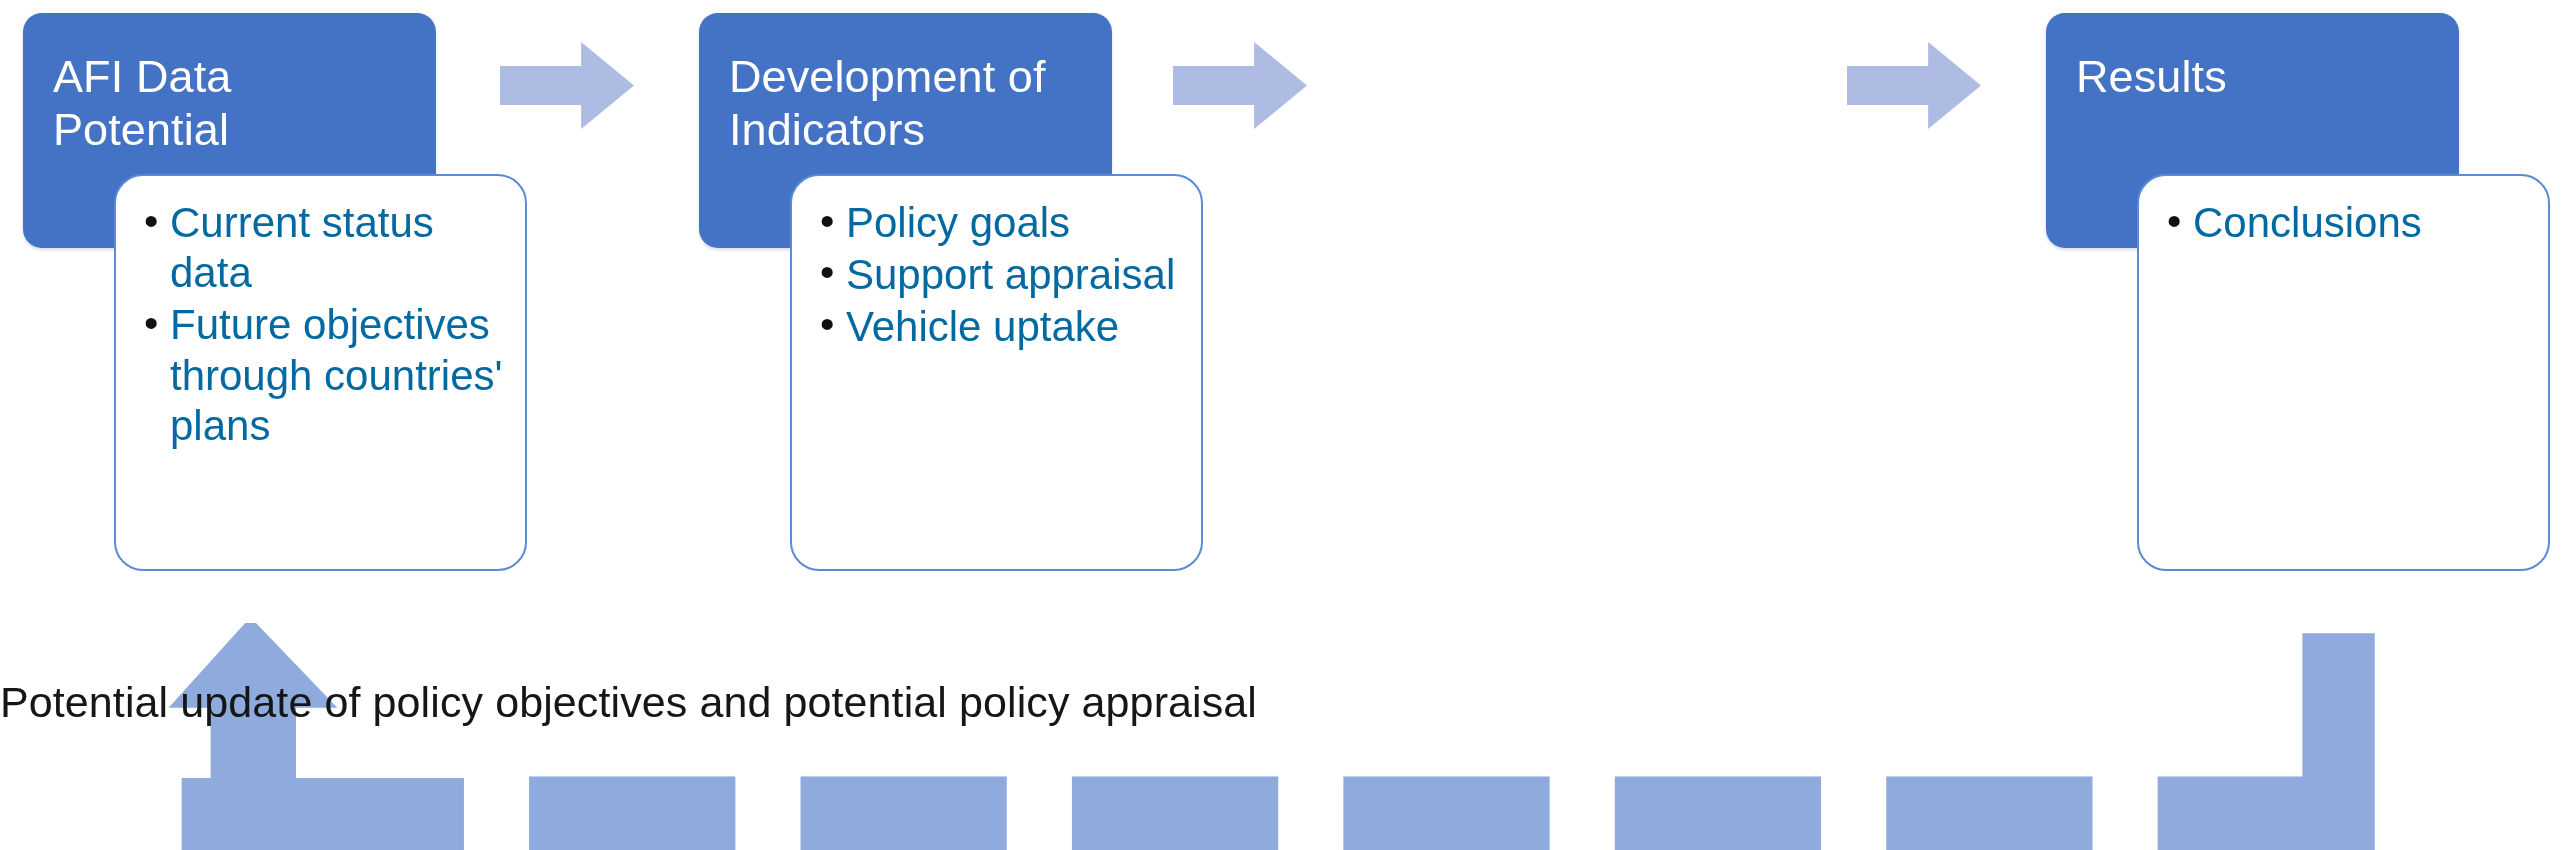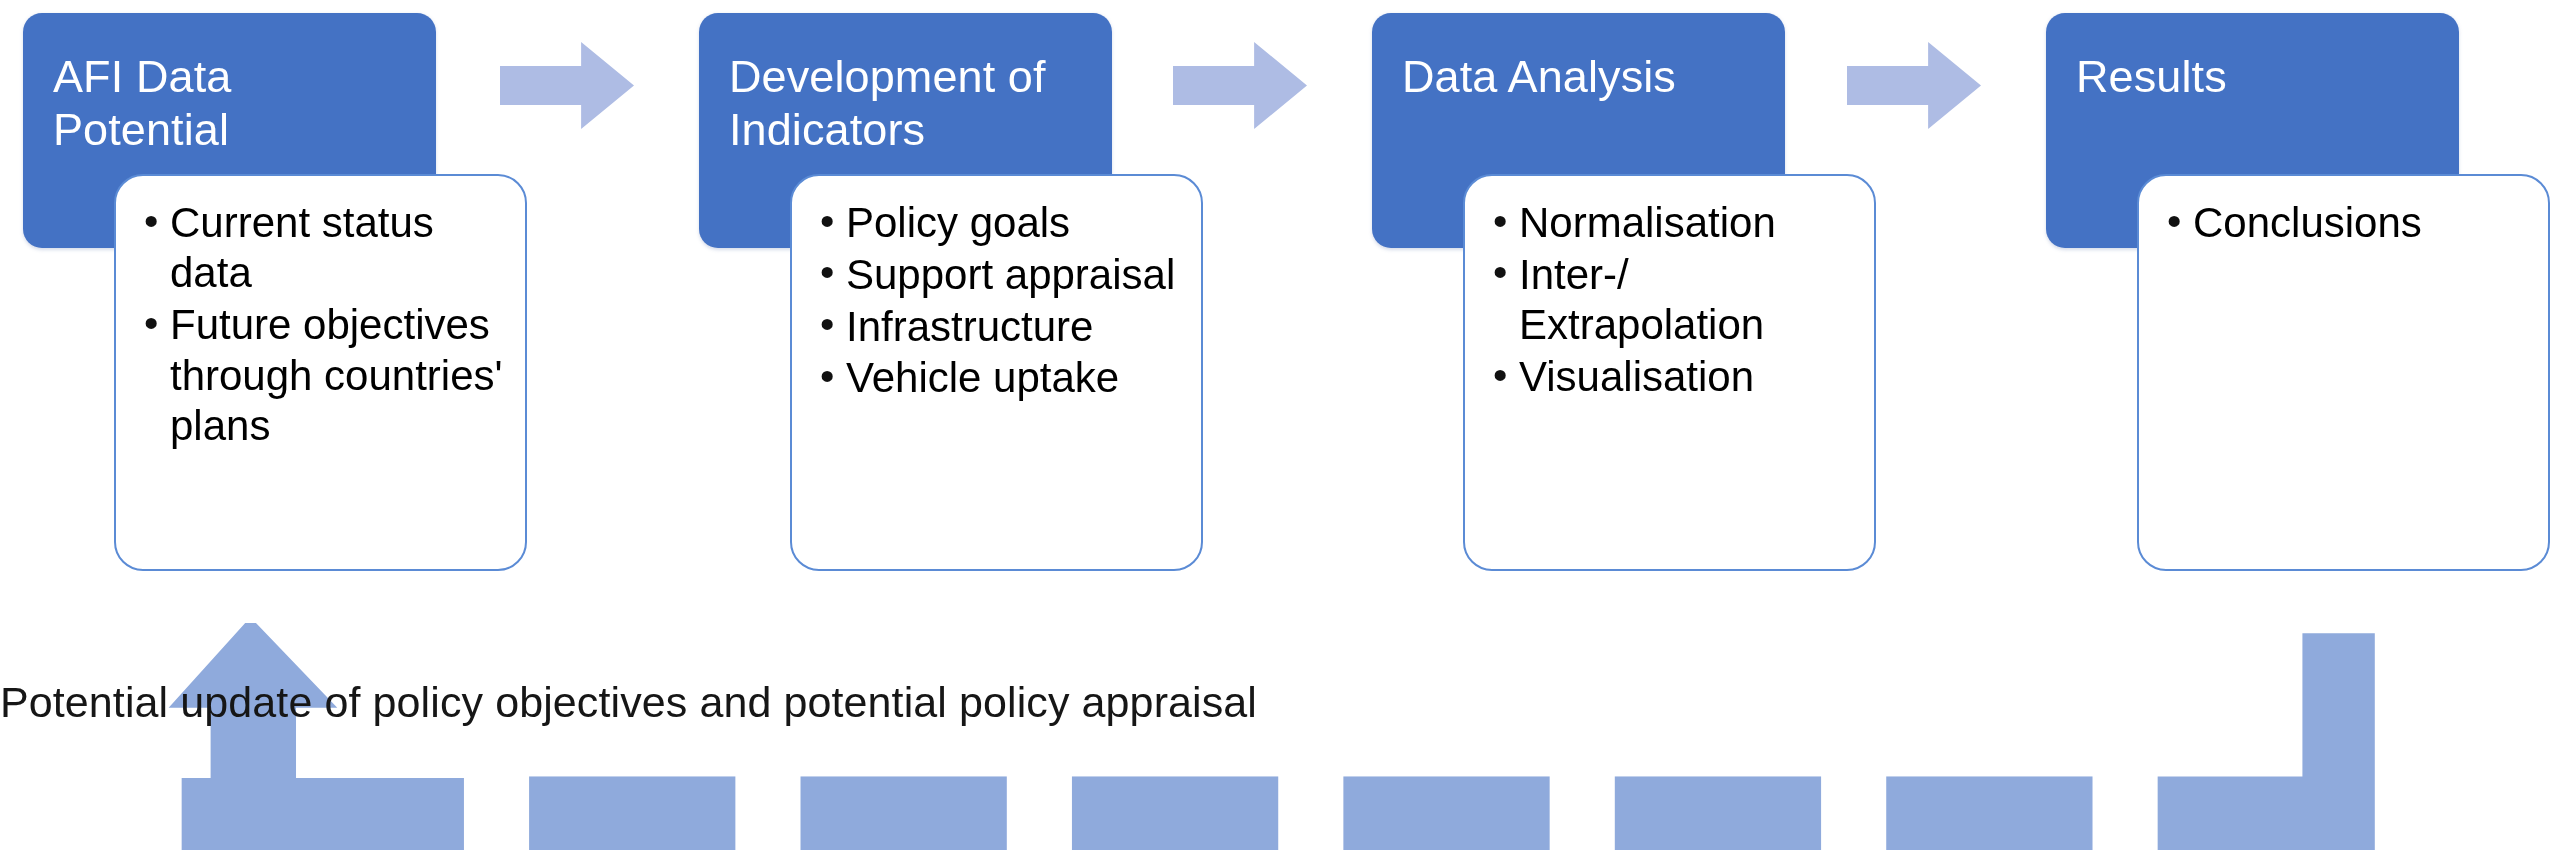--- a/index.html
+++ b/index.html
@@ -39,21 +39,21 @@
   }
   .bullets{
     position:absolute;left:25px;top:22px;right:13px;
     margin:0;padding:0;list-style:none;
   }
   .bullets li{
     position:relative;
     padding-left:29px;
     font-size:42px;
     line-height:1.20;
-    color:#000000;
+    color:#0369a1;
     margin-bottom:1.4px;
   }
   .bullets li::before{
     content:"\2022";
     position:absolute;left:2.9px;top:-1.4px;
     font-size:41px;color:#111;
   }
 
   
   .chev{position:absolute;top:42px;width:134px;height:87px;}
@@ -95,44 +95,31 @@
 
   <div class="stage-group" style="left:699px;width:507px;">
     <div class="head-box">
       <div class="head-label">Development of
 Indicators</div>
     </div>
     <div class="body-card">
       <ul class="bullets">
         <li>Policy goals</li>
         <li>Support appraisal</li>
-        <li>Infrastructure</li>
         <li>Vehicle uptake</li>
       </ul>
     </div>
   </div>
 
   <div class="chev" style="left:1173px;">
     <svg viewBox="0 0 185 120" xmlns="http://www.w3.org/2000/svg" aria-hidden="true">
       <polygon points="0,33 112,33 112,0 185,60 112,120 112,87 0,87" fill="#AEBCE4"></polygon>
     </svg>
   </div>
 
-  <div class="stage-group" style="left:1372px;width:507px;">
-    <div class="head-box">
-      <div class="head-label">Data Analysis</div>
-    </div>
-    <div class="body-card">
-      <ul class="bullets">
-        <li>Normalisation</li>
-        <li>Inter-/ Extrapolation</li>
-        <li>Visualisation</li>
-      </ul>
-    </div>
-  </div>
 
   <div class="chev" style="left:1847px;">
     <svg viewBox="0 0 185 120" xmlns="http://www.w3.org/2000/svg" aria-hidden="true">
       <polygon points="0,33 112,33 112,0 185,60 112,120 112,87 0,87" fill="#AEBCE4"></polygon>
     </svg>
   </div>
 
   <div class="stage-group" style="left:2046px;width:507px;">
     <div class="head-box">
       <div class="head-label">Results</div>

